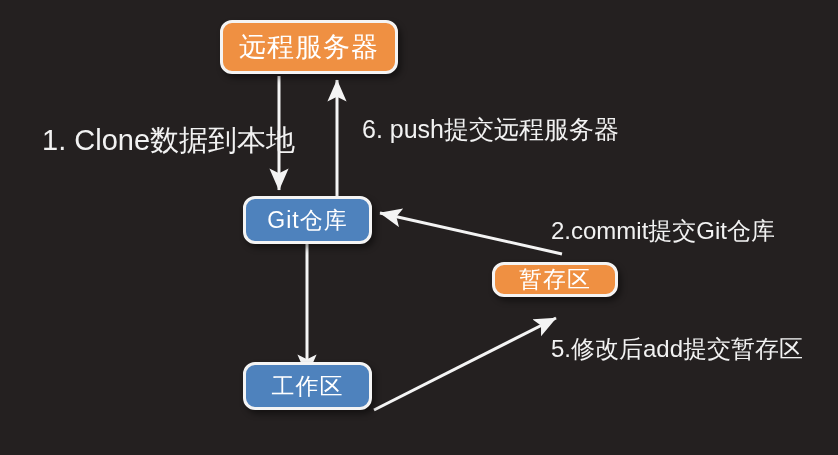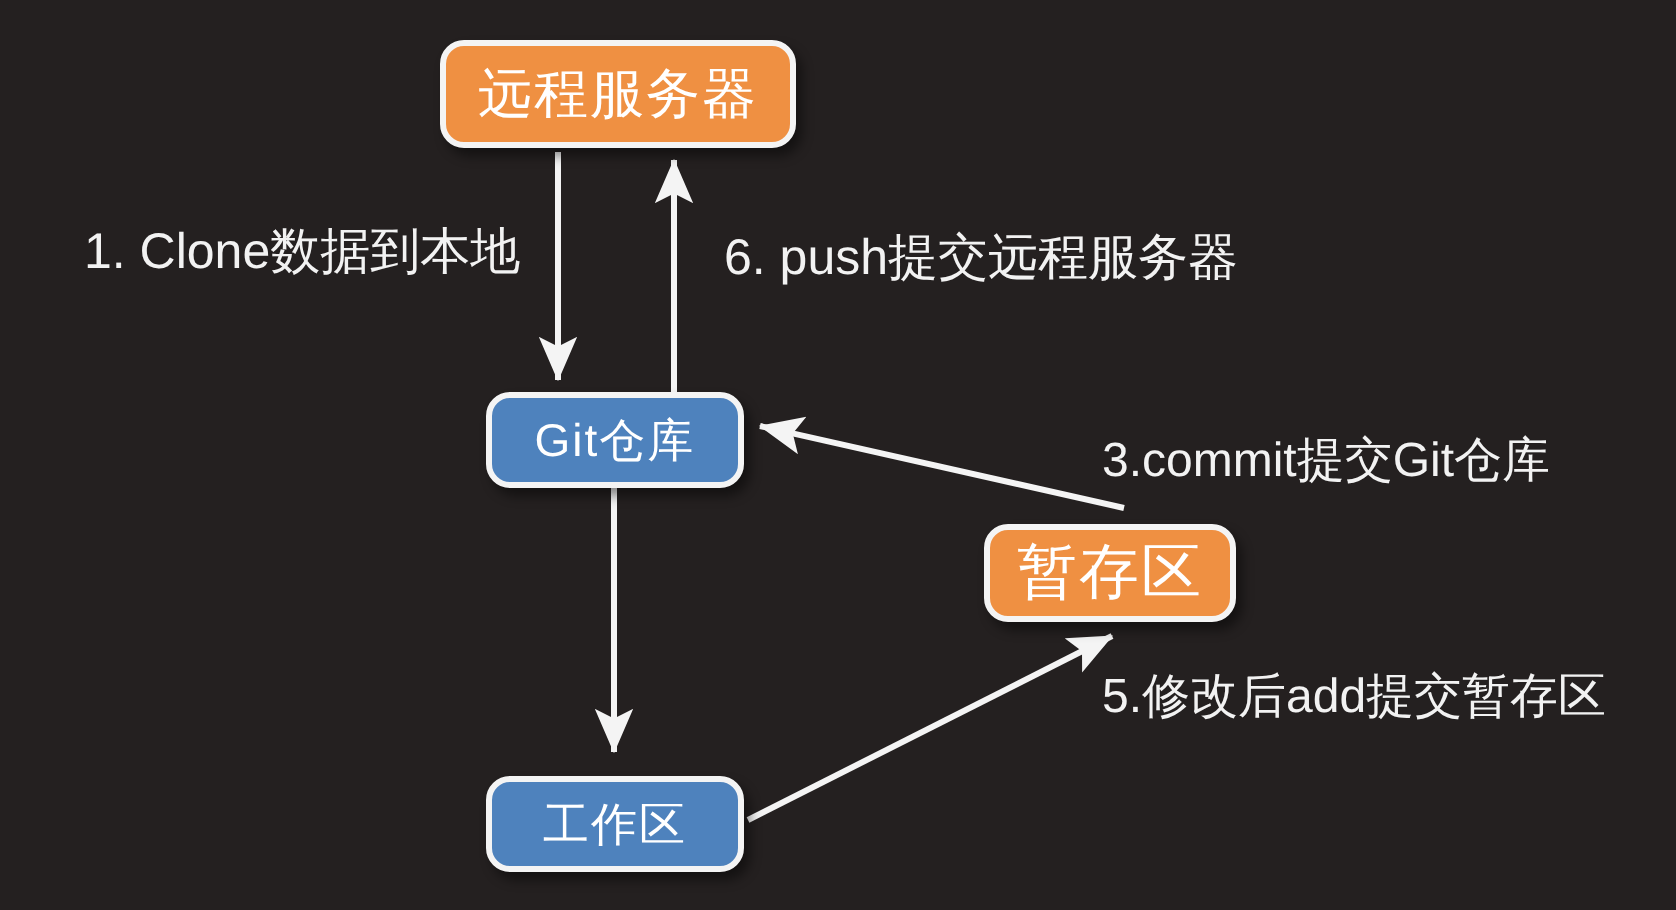--- a/index.html
+++ b/index.html
@@ -32,31 +32,31 @@
   .node-label {
     display: block;
     line-height: 1;
     white-space: nowrap;
   }
   .node.orange { background: #ef9042; }
   .node.blue   { background: #4e82bd; align-items: center; }
 
   #n-remote   { left: 220px; top: 20px;  width: 178px; height: 54px;  font-size: 27px; }
   #n-repo     { left: 243px; top: 196px; width: 129px; height: 48px;  font-size: 23px; }
-  #n-stage-b  { left: 492px; top: 262px; width: 126px; height: 49px;  font-size: 30px; }
-  #n-work     { left: 243px; top: 388px; width: 129px; height: 48px;  font-size: 23px; }
+  #n-stage-b  { left: 492px; top: 262px; width: 126px; height: 35px;  font-size: 23px; }
+  #n-work     { left: 243px; top: 362px; width: 129px; height: 48px;  font-size: 23px; }
 
   .edge-label {
     position: absolute;
     color: #f2f2f2;
     white-space: nowrap;
     z-index: 4;
     line-height: 1;
   }
-  #lbl-clone  { left: 42px;  top: 114px; font-size: 25px; }
+  #lbl-clone  { left: 42px;  top: 126px; font-size: 29px; }
   #lbl-push   { left: 362px; top: 117px; font-size: 25px; }
   #lbl-commit { left: 551px; top: 219px; font-size: 24px; }
   #lbl-add    { left: 551px; top: 337px; font-size: 24px; }
 
   svg#wires {
     position: absolute;
     left: 0;
     top: 0;
     width: 838px;
     height: 455px;
@@ -99,17 +99,17 @@
   </div>
 
   <div class="node blue" id="n-work">
     <span class="node-label">工作区</span>
   </div>
 
   <div class="edge-label" id="lbl-clone">1. Clone数据到本地</div>
 
   <div class="edge-label" id="lbl-push">6. push提交远程服务器</div>
 
-  <div class="edge-label" id="lbl-commit">3.commit提交Git仓库</div>
+  <div class="edge-label" id="lbl-commit">2.commit提交Git仓库</div>
 
   <div class="edge-label" id="lbl-add">5.修改后add提交暂存区</div>
 
 </div>
 
 </body></html>

